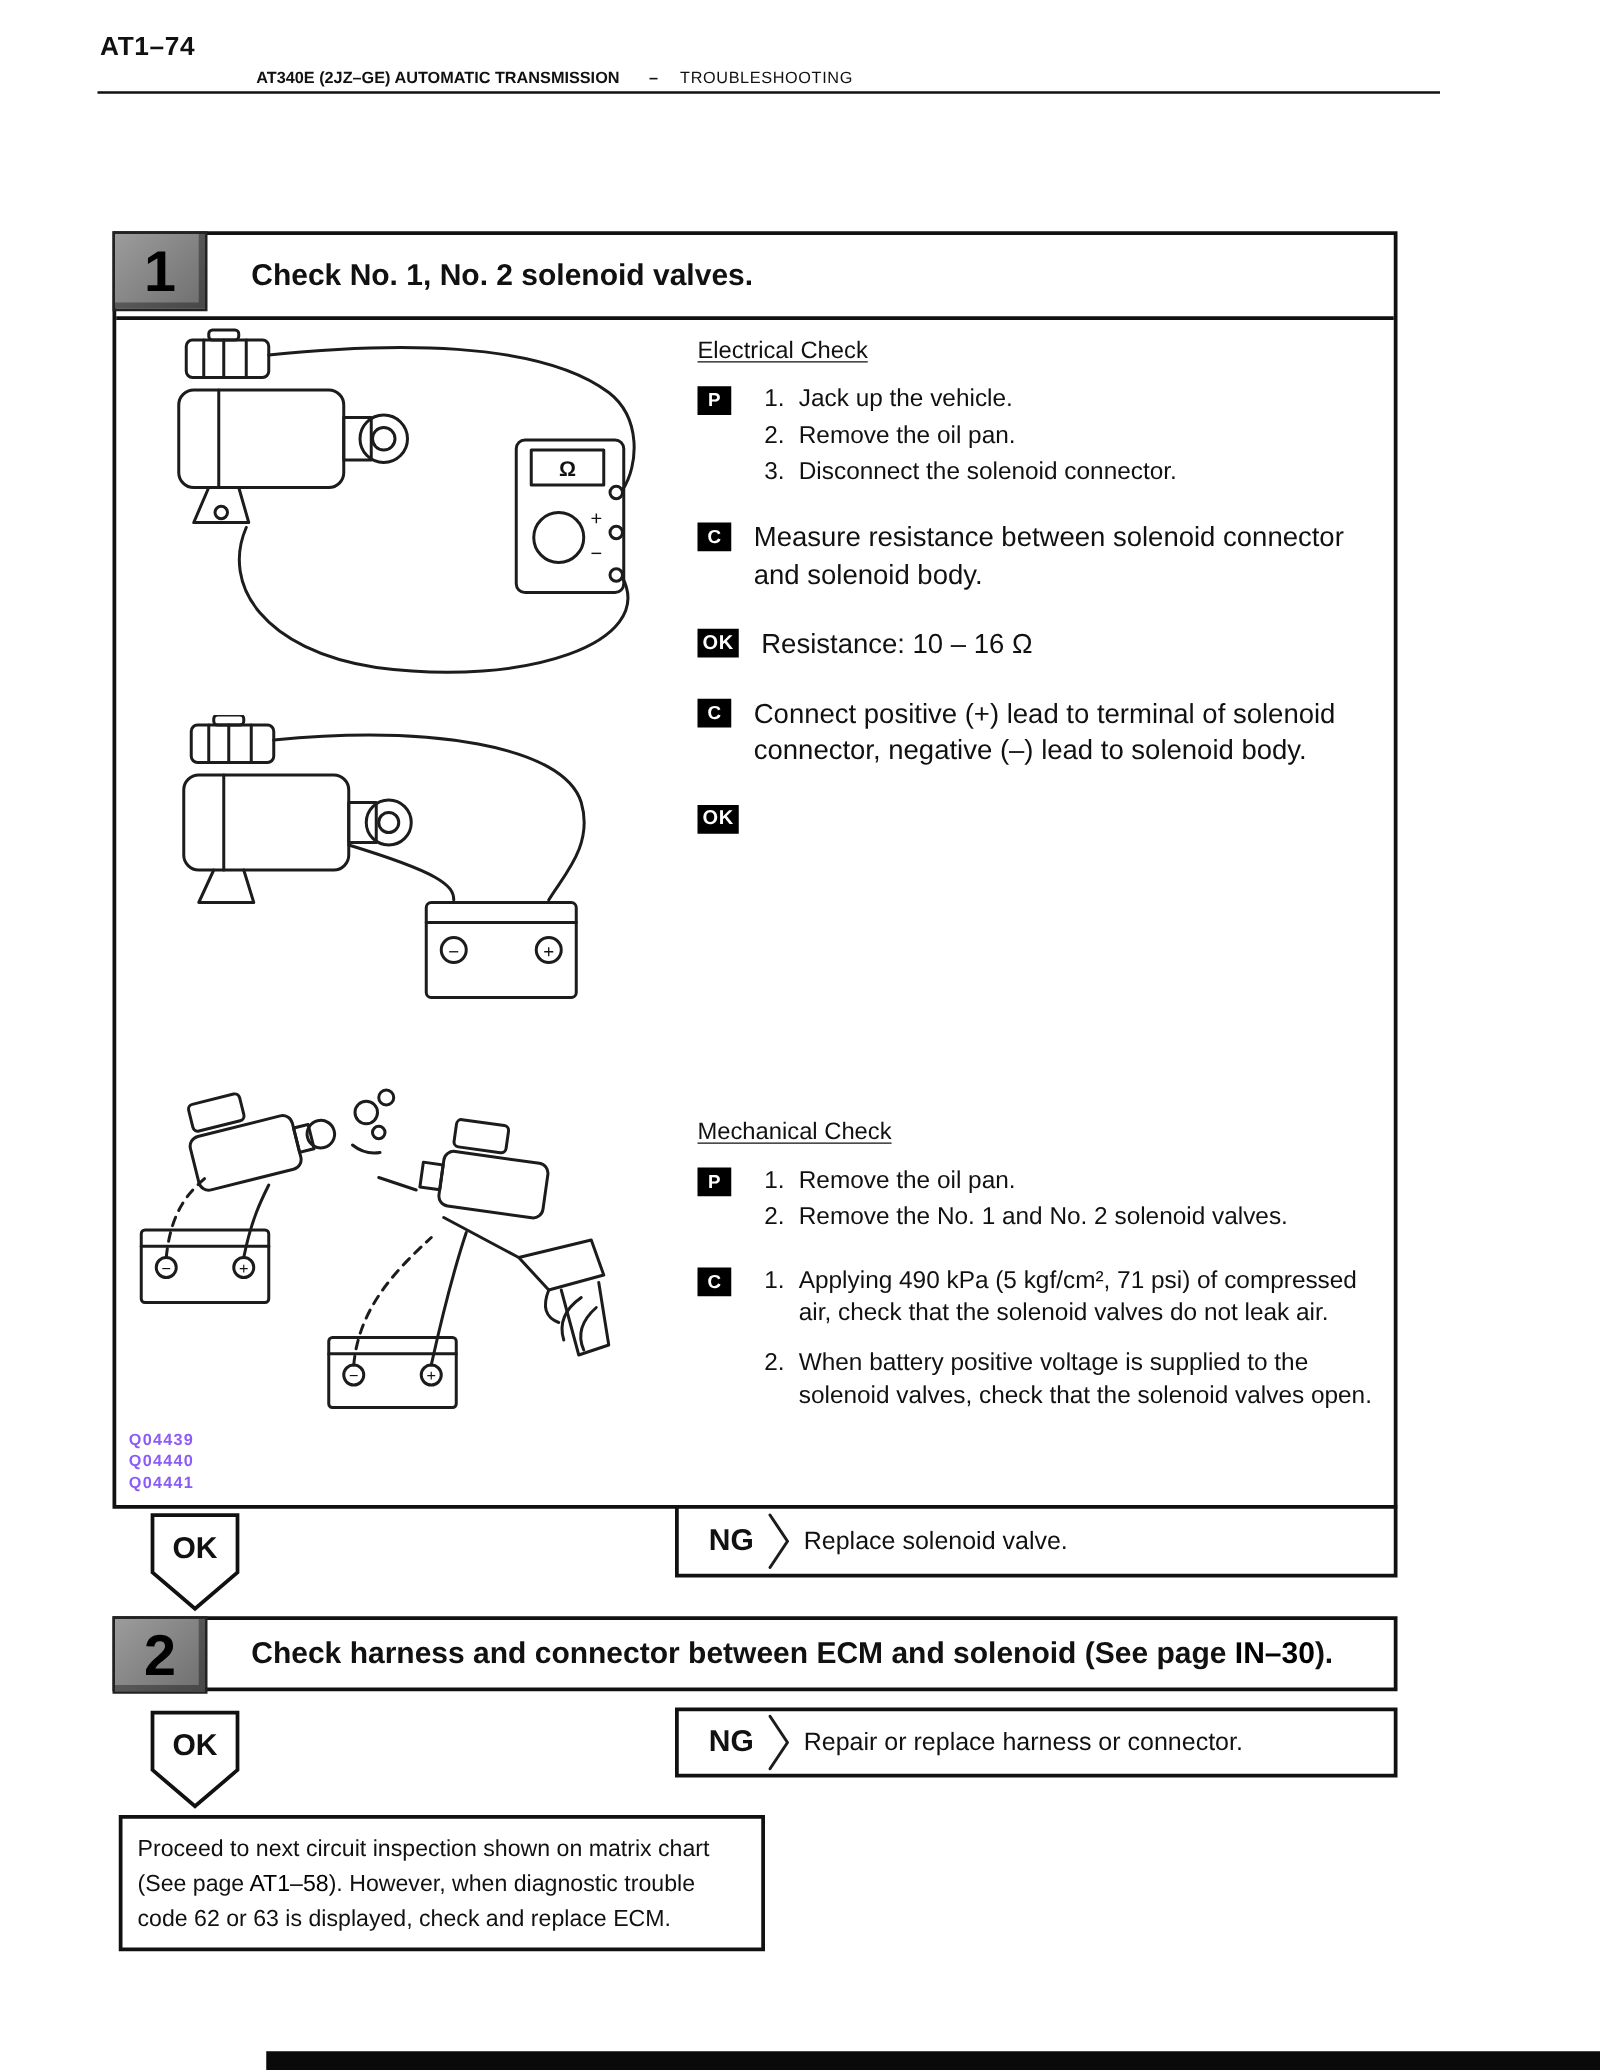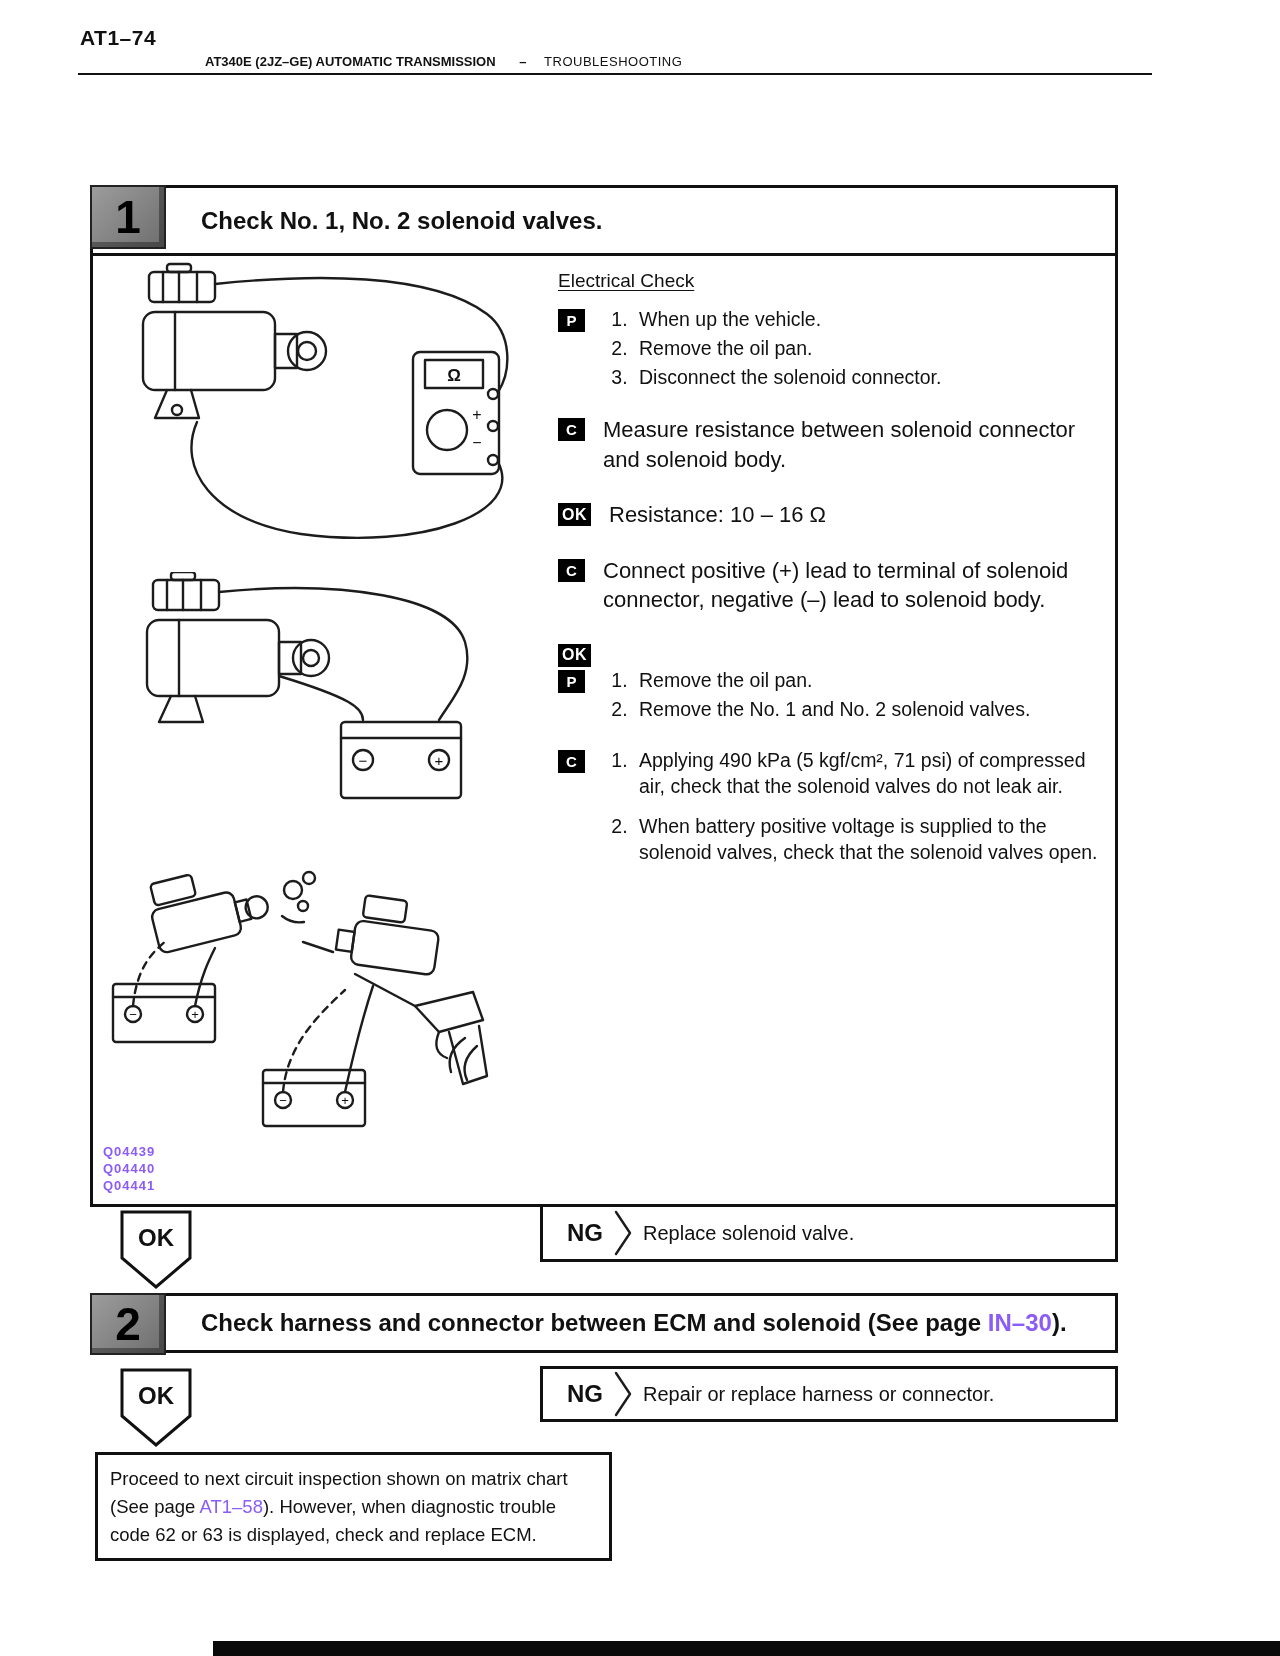--- a/index.html
+++ b/index.html
@@ -55,21 +55,21 @@
     box-shadow: inset -5px -5px 0 rgba(0,0,0,.35);
     display: flex; align-items: center; justify-content: center;
     font-size: 46px; font-weight: bold; color: #000;
   }
   #step2-box .step-tile { height: 62px; }
 
   .step-title {
     position: absolute; left: 108px; top: 50%; transform: translateY(-50%);
     font-size: 24px; font-weight: bold; white-space: nowrap;
   }
-  .page-link { color: #8b5cf6; text-decoration: none; cursor: pointer; }
+  .page-link { color: #000000; text-decoration: none; cursor: pointer; }
 
   
   .step-body { position: relative; width: 100%; height: calc(100% - 71px); }
   .col-left  { position: absolute; left: 0; top: 0; width: 462px; height: 100%; }
   .col-right { position: absolute; left: 465px; top: 8px; width: 548px; }
 
   .check-heading {
     font-size: 19px; text-decoration: underline; text-underline-offset: 3px;
     margin: 6px 0 14px 0;
   }
@@ -274,21 +274,21 @@
         </div>
       </div>
 
       <div class="col-right">
 
         <div class="check-heading">Electrical Check</div>
 
         <div class="row">
           <span class="badge">P</span>
           <ol class="steps">
-            <li>When up the vehicle.</li>
+            <li>Jack up the vehicle.</li>
             <li>Remove the oil pan.</li>
             <li>Disconnect the solenoid connector.</li>
           </ol>
         </div>
 
         <div class="row" style="margin-bottom:26px">
           <span class="badge">C</span>
           <div class="row-text">Measure resistance between solenoid connector and solenoid body.</div>
         </div>
 
@@ -299,20 +299,21 @@
 
         <div class="row" style="margin-bottom:26px">
           <span class="badge">C</span>
           <div class="row-text">Connect positive (+) lead to terminal of solenoid connector, negative (–) lead to solenoid body.</div>
         </div>
 
         <div class="row" style="margin-bottom:0">
           <span class="badge badge-ok">OK</span>
         </div>
 
+        <div class="check-heading mech-heading">Mechanical Check</div>
 
         <div class="row">
           <span class="badge">P</span>
           <ol class="steps">
             <li>Remove the oil pan.</li>
             <li>Remove the No. 1 and No. 2 solenoid valves.</li>
           </ol>
         </div>
 
         <div class="row">

